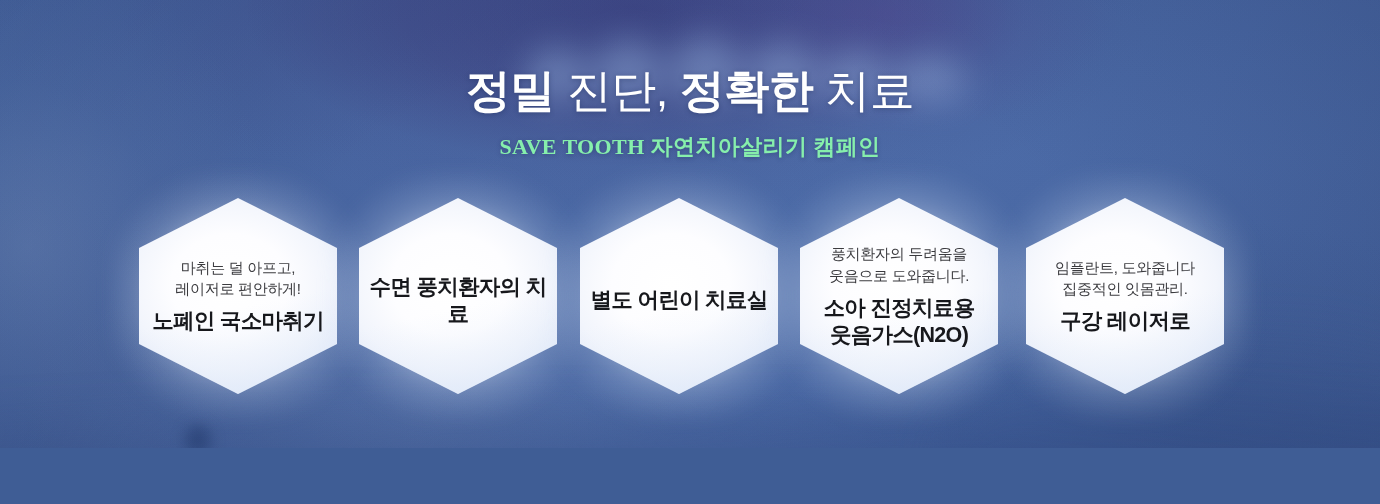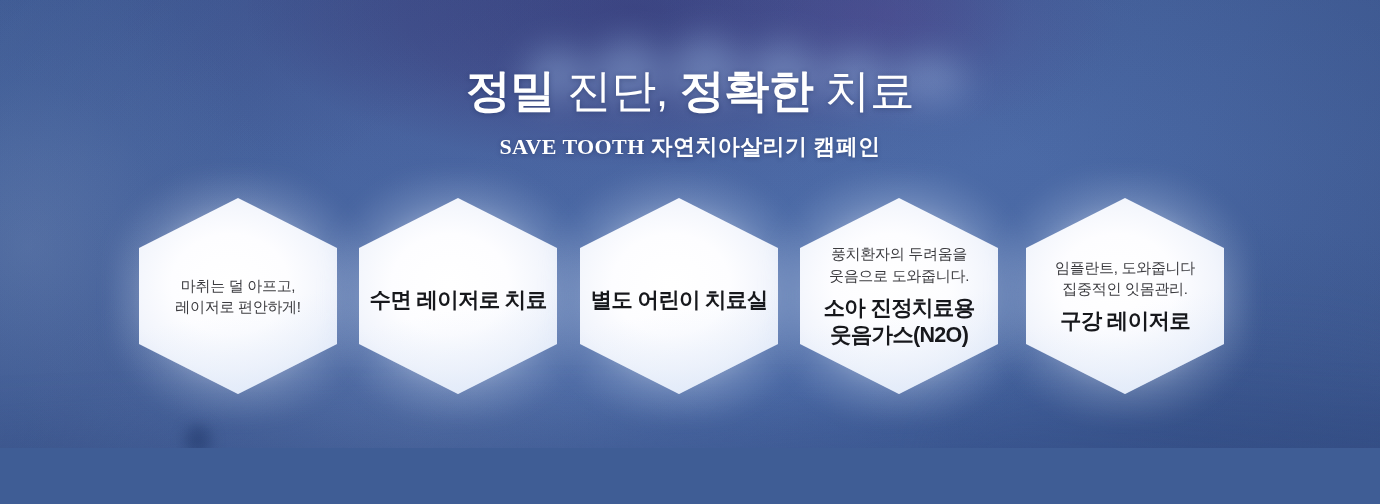--- a/index.html
+++ b/index.html
@@ -165,21 +165,21 @@
     text-shadow: 0 1px 5px rgba(25,40,85,0.40);
   }
   .title .t-strong { font-weight: 700; }
   .title .t-light  { font-weight: 300; }
   .subtitle {
     margin-top: 16px;
     font-family: "Liberation Serif", "DejaVu Serif", serif;
     font-size: 22px;
     font-weight: 700;
     letter-spacing: 0.4px;
-    color: #ffffff;
+    color: #86efac;
     text-shadow: 0 1px 4px rgba(25,40,85,0.38);
   }
 
   
   .hex-row {
     position: absolute;
     left: 0;
     top: 198px;
     width: 1380px;
     height: 196px;
@@ -293,29 +293,30 @@
 
   <div class="hex-row">
 
     <div class="hex hex-0">
       <div class="hex-glow"></div>
       <div class="hex-shape"></div>
       <div class="hex-inner-sheen"></div>
       <div class="hex-text">
         <div class="hex-sub">마취는 덜 아프고,
 레이저로 편안하게!</div>
+        <div class="hex-main">노폐인 국소마취기</div>
       </div>
     </div>
 
     <div class="hex hex-1">
       <div class="hex-glow"></div>
       <div class="hex-shape"></div>
       <div class="hex-inner-sheen"></div>
       <div class="hex-text">
-        <div class="hex-main">수면 레이저로 치료</div>
+        <div class="hex-main">수면 풍치환자의 치료</div>
       </div>
     </div>
 
     <div class="hex hex-2">
       <div class="hex-glow"></div>
       <div class="hex-shape"></div>
       <div class="hex-inner-sheen"></div>
       <div class="hex-text">
         <div class="hex-main">별도 어린이 치료실</div>
       </div>

